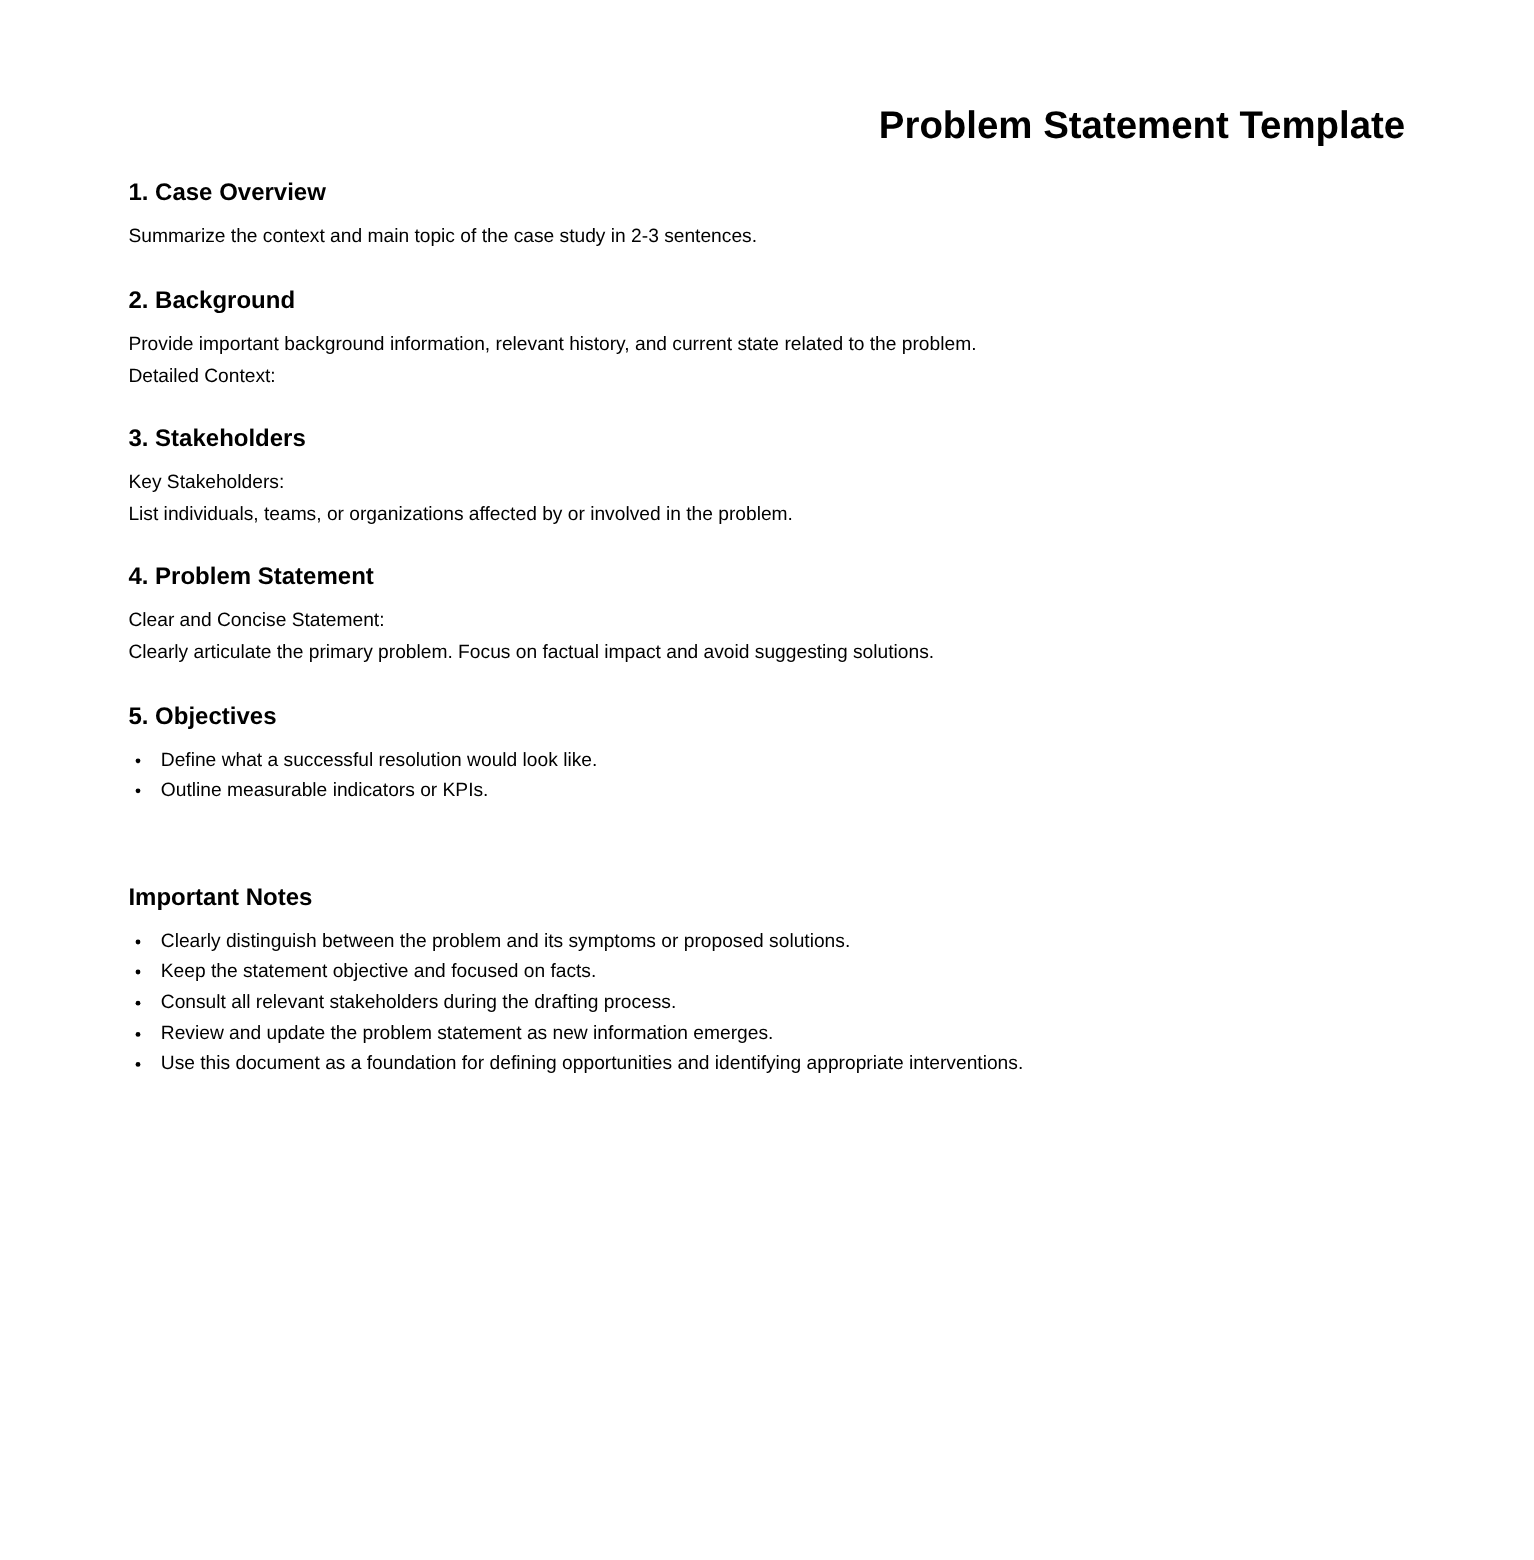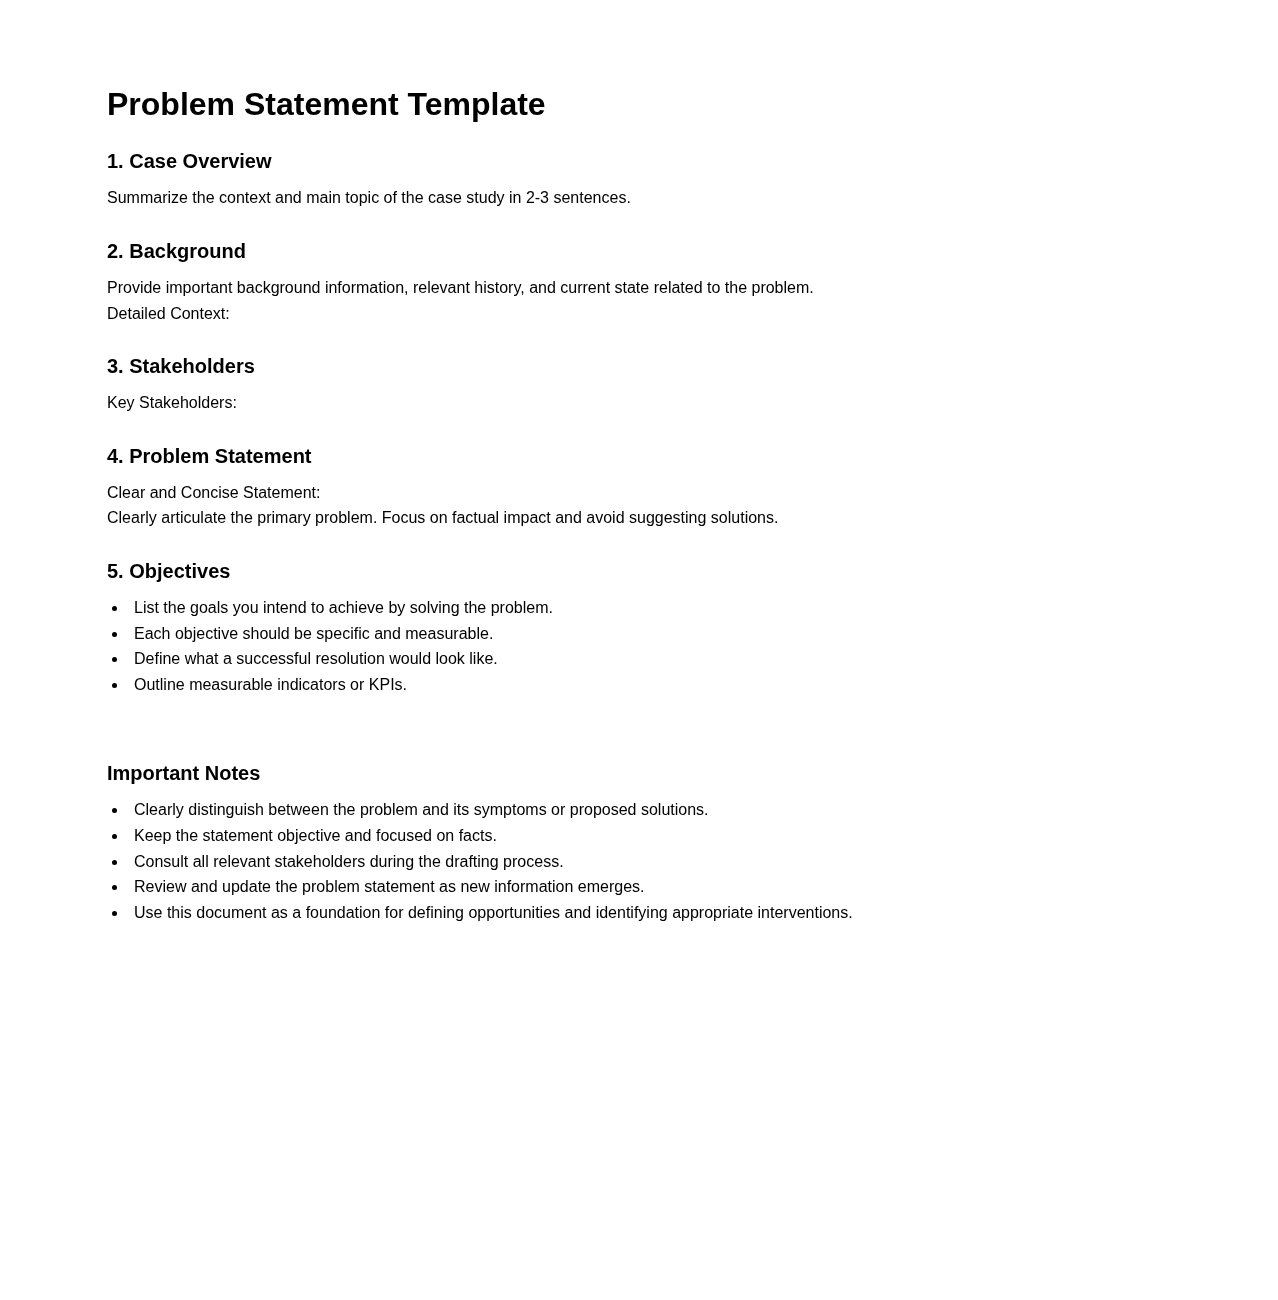--- a/index.html
+++ b/index.html
@@ -17,20 +17,21 @@
   .doc {
     padding: 85px 107px 40px 107px;
     box-sizing: border-box;
   }
   h1.doc-title {
     font-size: 32px;
     line-height: 1.2;
     font-weight: 700;
     margin: 0 0 0 0;
     letter-spacing: 0;
+    text-align: right;
   }
   section.section { margin: 0; }
   h2.section-heading {
     font-size: 20px;
     line-height: 1.2;
     font-weight: 700;
     margin: 28px 0 12px 0;
   }
   #sections > section:first-child h2.section-heading {
     margin-top: 26px;
@@ -77,40 +78,37 @@
           <span class="text-line">Provide important background information, relevant history, and current state related to the problem.</span>
           <span class="text-line">Detailed Context:</span>
         </p>
 
   </section>
 
   <section class="section">
     <h2 class="section-heading">3. Stakeholders</h2>
     <p class="section-lines">
           <span class="text-line">Key Stakeholders:</span>
+          <span class="text-line">List individuals, teams, or organizations affected by or involved in the problem.</span>
         </p>
 
   </section>
 
   <section class="section">
     <h2 class="section-heading">4. Problem Statement</h2>
     <p class="section-lines">
           <span class="text-line">Clear and Concise Statement:</span>
           <span class="text-line">Clearly articulate the primary problem. Focus on factual impact and avoid suggesting solutions.</span>
         </p>
 
   </section>
 
   <section class="section">
     <h2 class="section-heading">5. Objectives</h2>
 
-    <ul class="section-bullets">
-          <li>List the goals you intend to achieve by solving the problem.</li>
-          <li>Each objective should be specific and measurable.</li>
-        </ul>
   </section>
 
   <section class="section">
 
     <ul class="section-bullets">
           <li>Define what a successful resolution would look like.</li>
           <li>Outline measurable indicators or KPIs.</li>
         </ul>
   </section>
 

